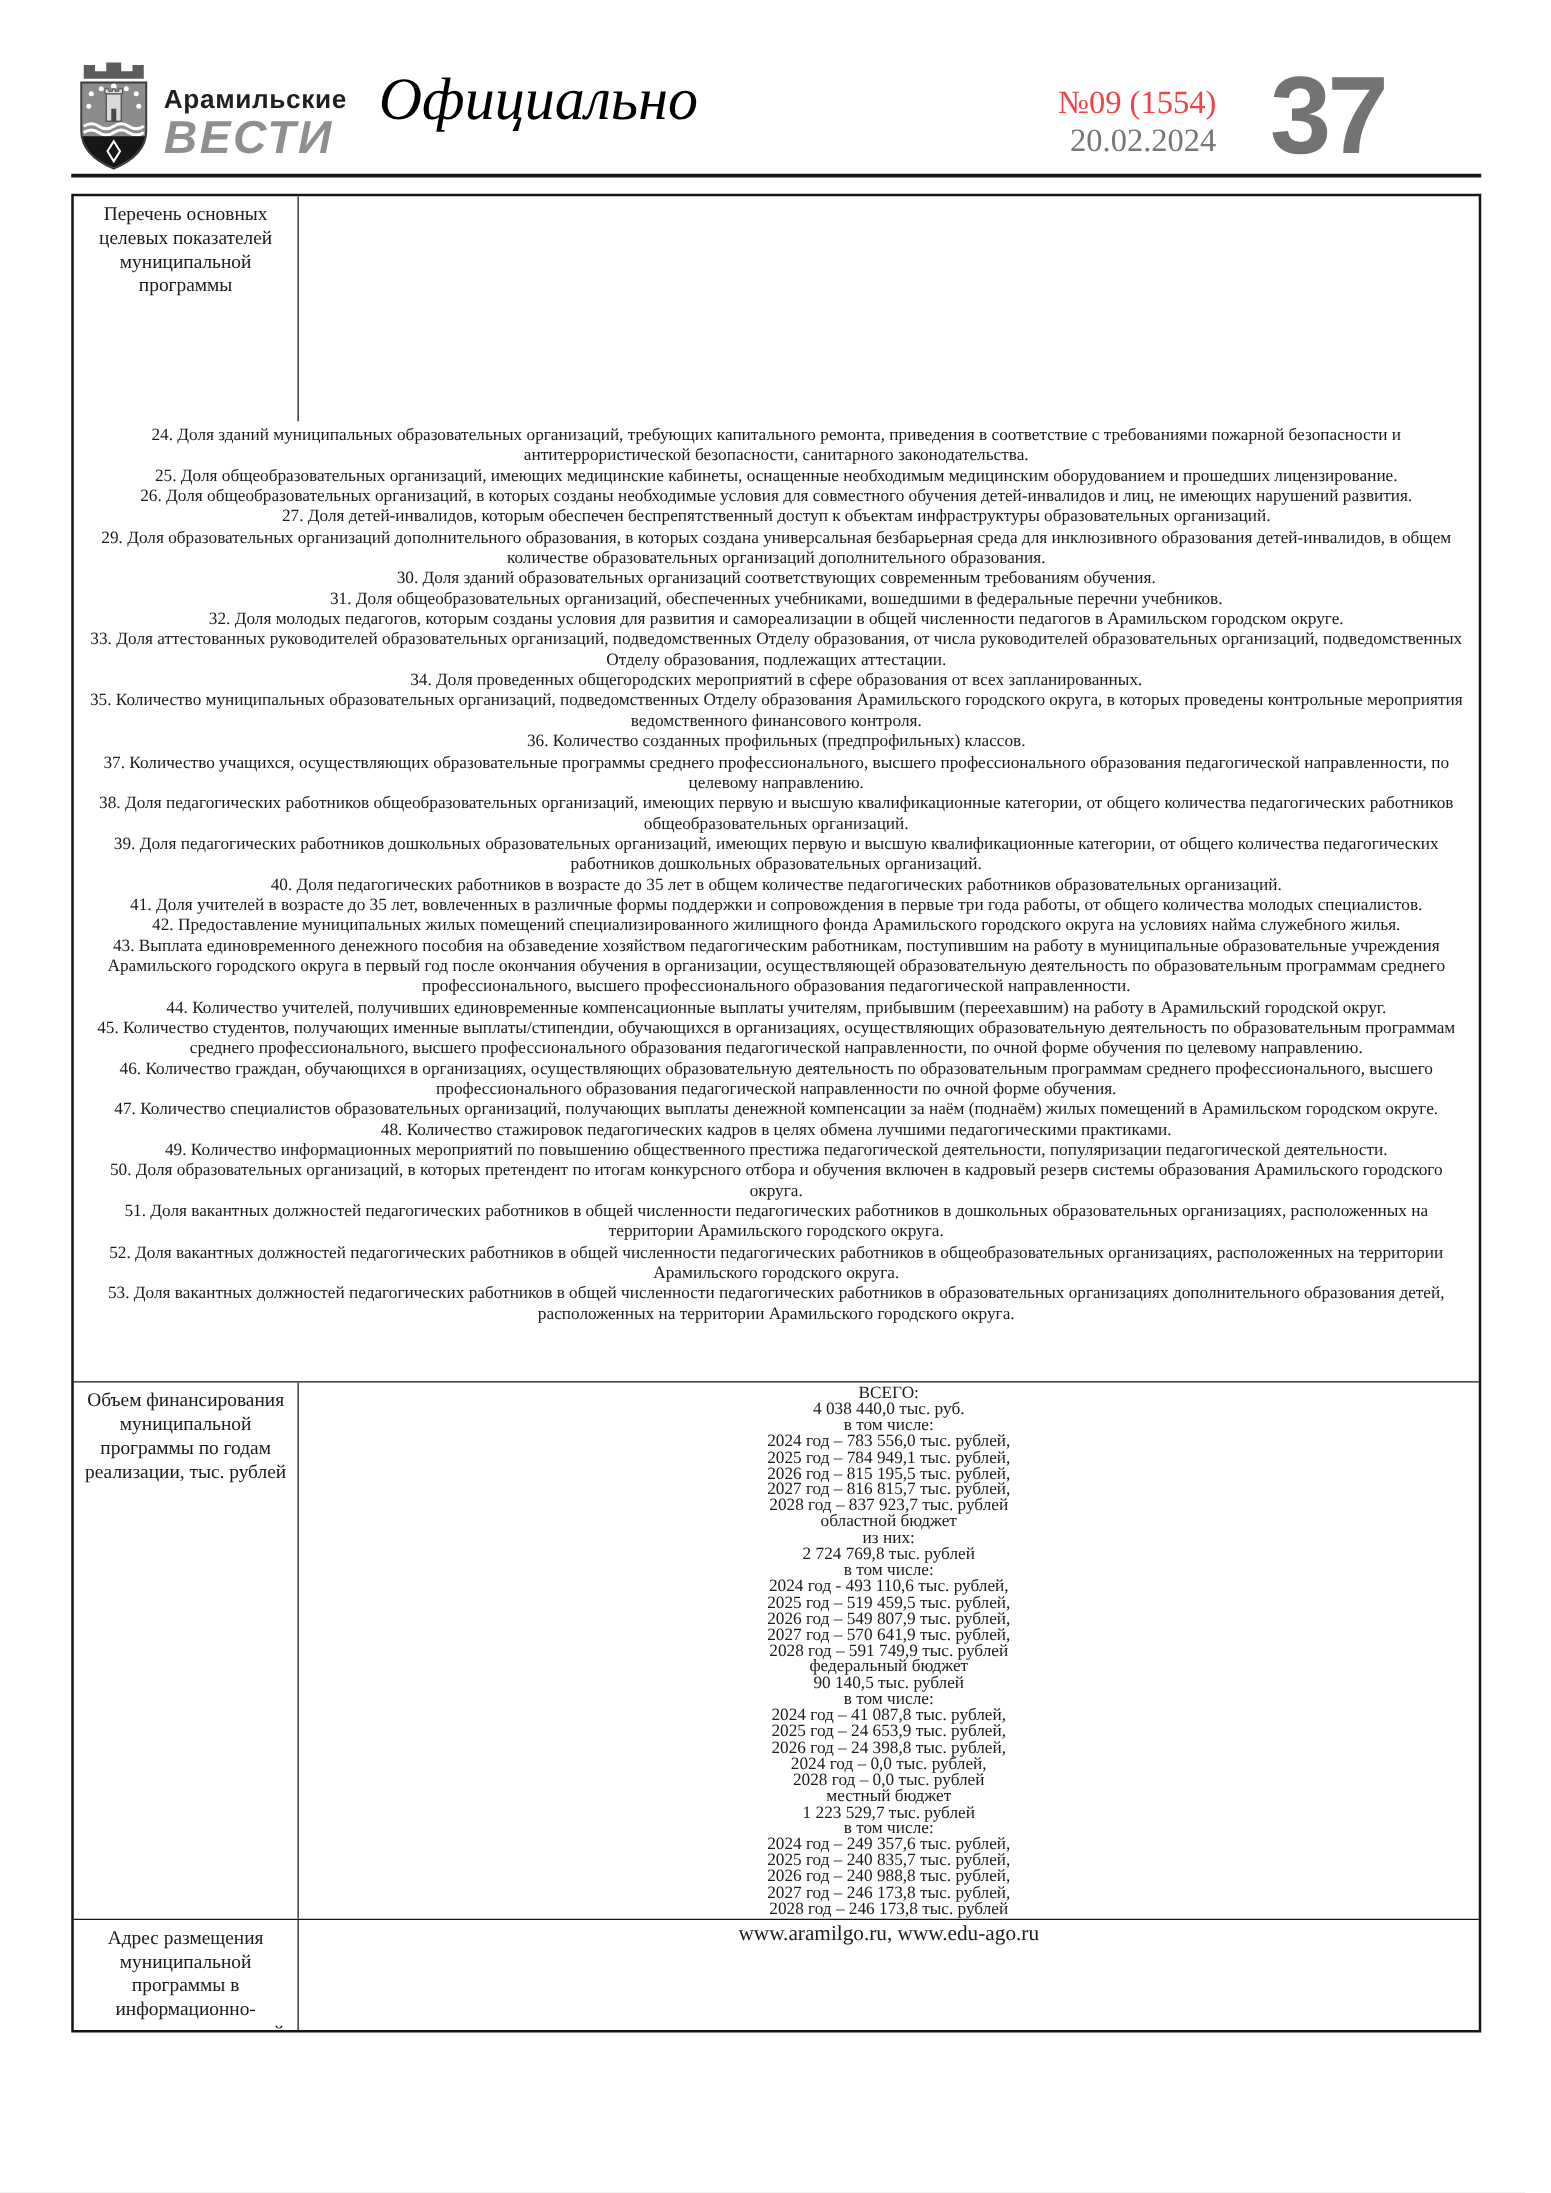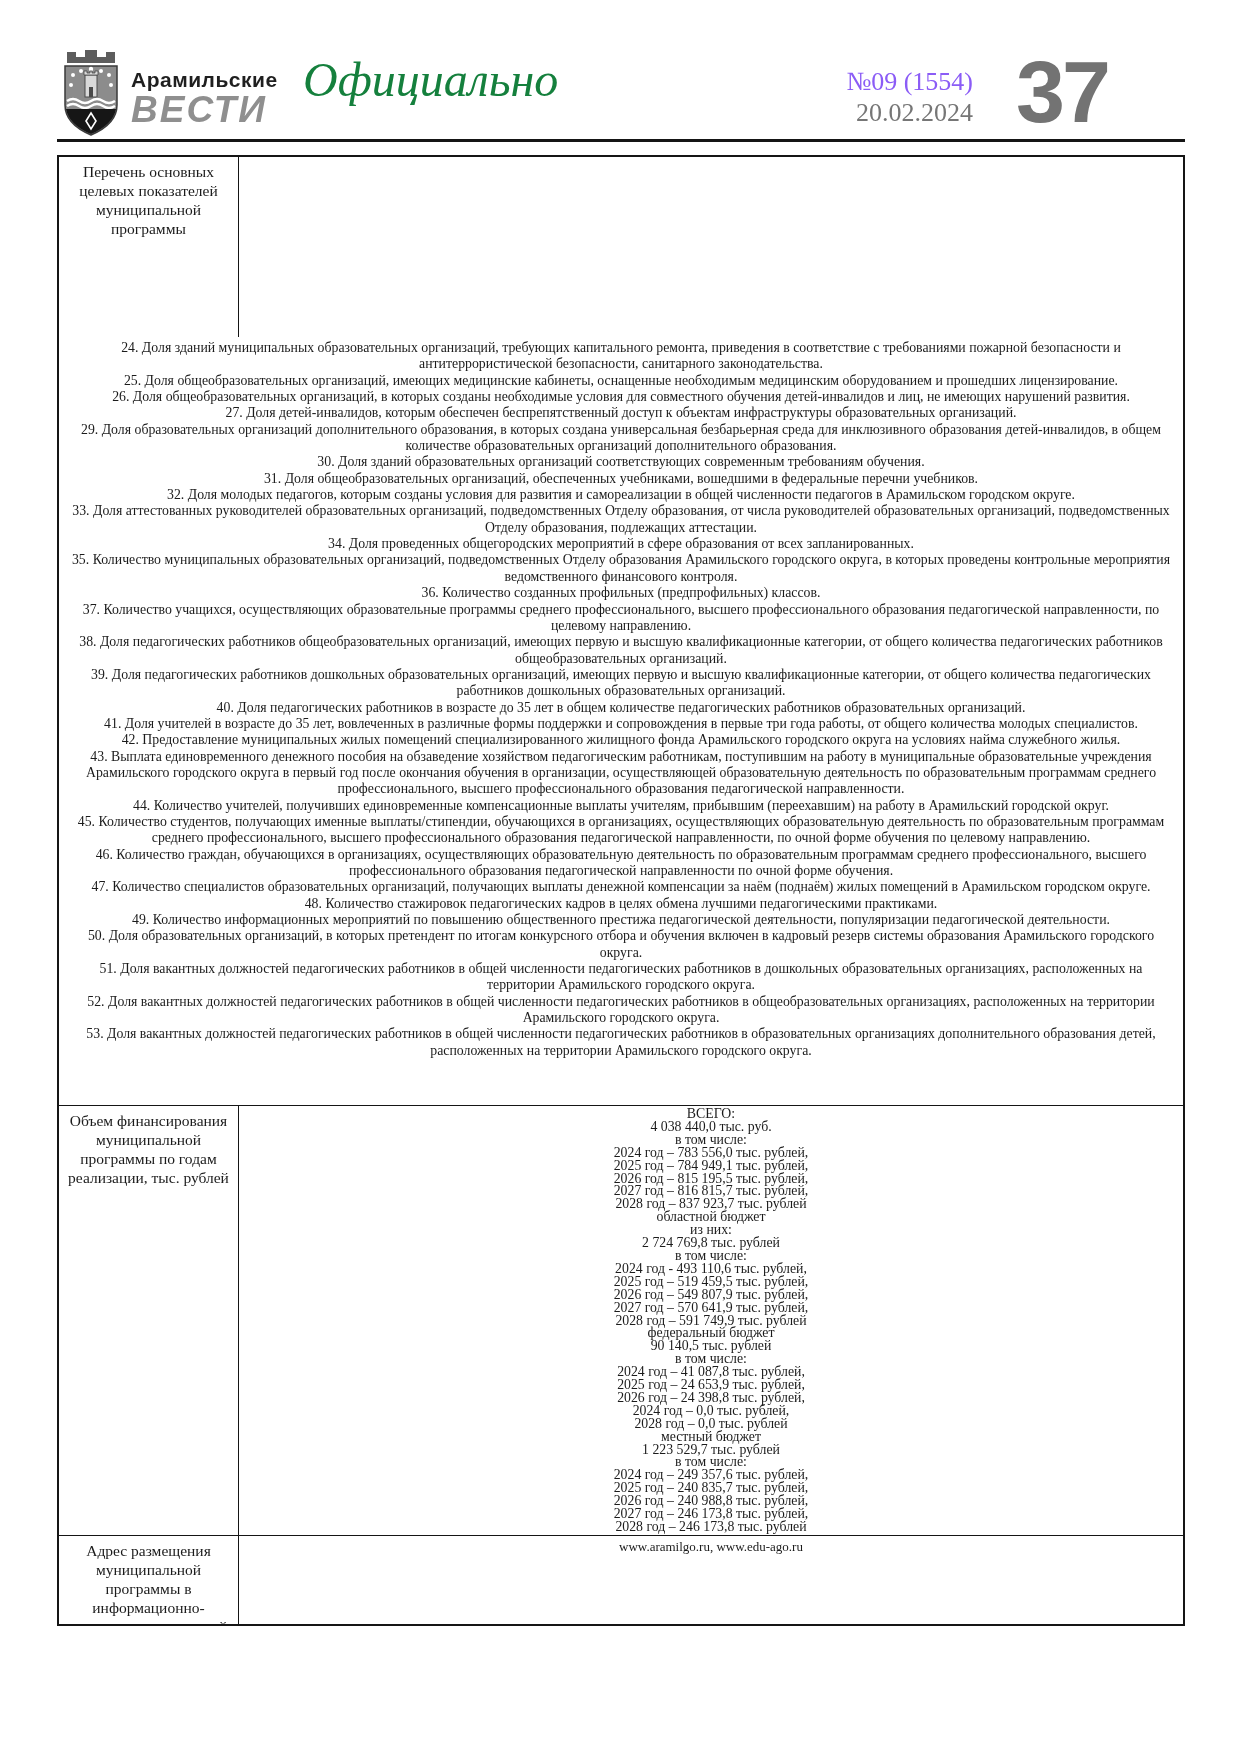--- a/index.html
+++ b/index.html
@@ -12,43 +12,43 @@
     font-family: "Liberation Serif", serif;
     color: #1b1b1b;
     overflow: hidden;
   }
   
   .emblem { position:absolute; left:57px; top:47px; }
   .masthead-text { position:absolute; left:131px; top:68px; font-family:"Liberation Sans", sans-serif; }
   .masthead-top { font-size:21px; font-weight:bold; color:#1f1f1f; letter-spacing:0.5px; }
   .masthead-bottom { font-size:37px; font-weight:bold; font-style:italic; color:#8f8f8f; letter-spacing:2px; line-height:36px; }
   .section-title { position:absolute; left:303px; top:52px; font-family:"Liberation Serif", serif;
-    font-style:italic; font-size:48px; color:#15803d; }
+    font-style:italic; font-size:48px; color:#000000; }
   .issue-block { position:absolute; left:790px; top:66px; width:183px; text-align:right; line-height:31px; }
-  .issue-number { font-size:26px; color:#8b5cf6; }
+  .issue-number { font-size:26px; color:#ef4444; }
   .issue-date { font-size:26px; color:#767676; }
   .page-number { position:absolute; left:1016px; top:52px; font-family:"Liberation Sans", sans-serif;
     font-weight:bold; font-size:88px; line-height:80px; letter-spacing:-3px; color:#737373; }
   .header-rule { position:absolute; left:57px; top:139px; width:1128px; height:3px; background:#151515; }
 
   
   .doc-table { position:absolute; left:57px; top:155px; width:1128px; border:2px solid #151515; }
   .doc-row { display:flex; }
   .doc-row + .doc-row { border-top:1px solid #151515; }
   .cell-label {
     width:180px; flex:0 0 180px; border-right:1px solid #151515;
     text-align:center; font-size:15.5px; line-height:19px; padding:5px 4px 4px;
   }
   .cell-content { flex:1 1 auto; padding:3px 8px 2px; text-align:center; }
   .row-indicators { height:948px; overflow:hidden;flex-direction:column; }
   .row-financing { height:430px; overflow:hidden; }
   .row-address { height:89px; overflow:hidden; }
   .indicator-list { font-size:13.8px; line-height:16.35px; }
   .financing-list { font-size:13.8px; line-height:12.9px; padding-top:2px; }
-  .address-value { font-size:13px; line-height:19px; padding-top:1px; }
+  .address-value { font-size:17px; line-height:19px; padding-top:1px; }
 </style>
 </head>
 <body>
 
 <div class="page">
 
   <div class="emblem">
     <svg width="68" height="90" viewBox="0 0 68 90" aria-hidden="true">
 
       <path d="M10 16 V5 h9 v5 h9 V3 h12 v7 h9 V5 h9 v11 z" fill="#5d5d5d"></path>

